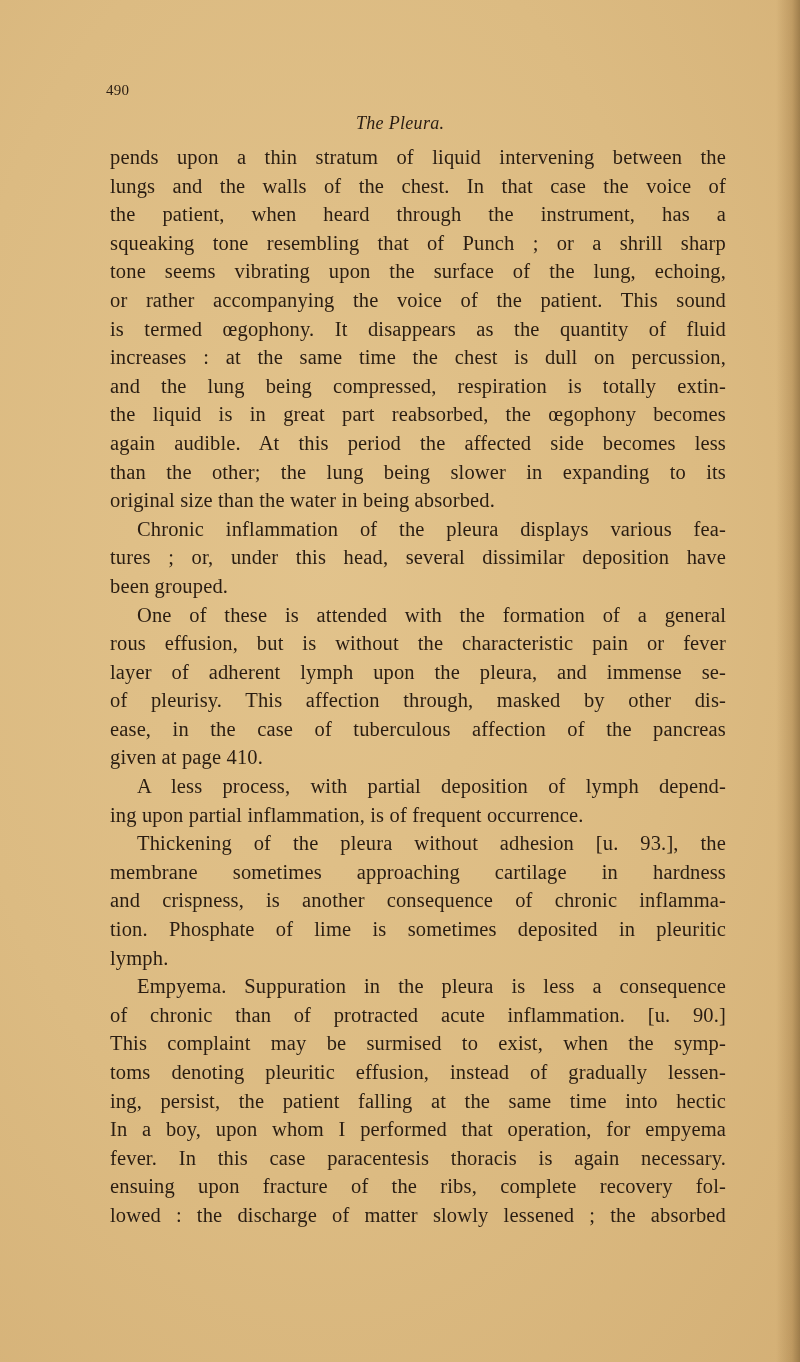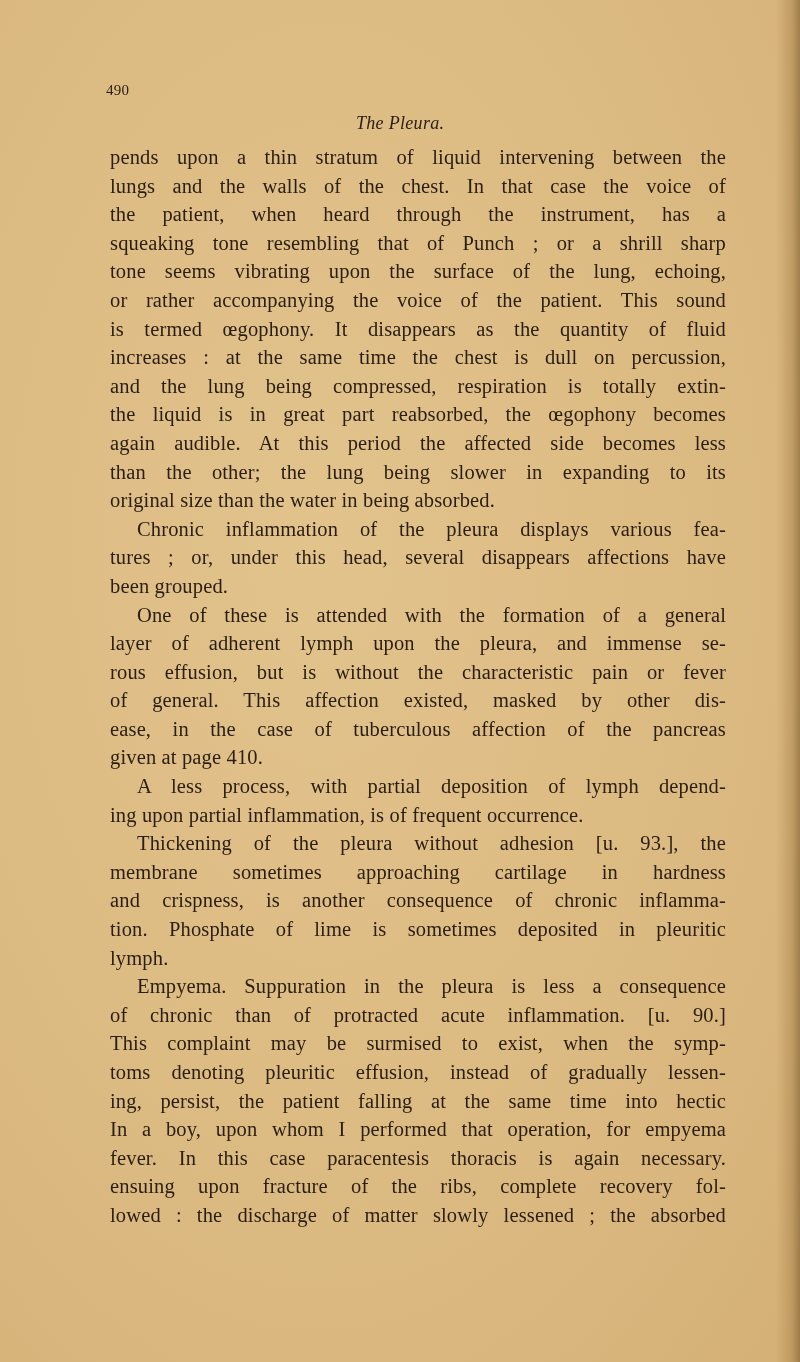--- a/index.html
+++ b/index.html
@@ -87,26 +87,26 @@
       <div class="line"><span>tone seems vibrating upon the surface of the lung, echoing,</span></div>
       <div class="line"><span>or rather accompanying the voice of the patient.  This sound</span></div>
       <div class="line"><span>is termed œgophony.  It disappears as the quantity of fluid</span></div>
       <div class="line"><span>increases : at the same time the chest is dull on percussion,</span></div>
       <div class="line"><span>and the lung being compressed, respiration is totally extin-</span></div>
       <div class="line"><span>the liquid is in great part reabsorbed, the œgophony becomes</span></div>
       <div class="line"><span>again audible.  At this period the affected side becomes less</span></div>
       <div class="line"><span>than the other; the lung being slower in expanding to its</span></div>
       <div class="line last"><span>original size than the water in being absorbed.</span></div>
       <div class="line indent"><span class="ital">Chronic inflammation</span><span> of the pleura displays various fea-</span></div>
-      <div class="line"><span>tures ; or, under this head, several disappears affections have</span></div>
+      <div class="line"><span>tures ; or, under this head, several dissimilar deposition have</span></div>
       <div class="line last"><span>been grouped.</span></div>
       <div class="line indent"><span>One of these is attended with the formation of a general</span></div>
+      <div class="line"><span>rous effusion, but is without the characteristic pain or fever</span></div>
       <div class="line"><span>layer of adherent lymph upon the pleura, and immense se-</span></div>
-      <div class="line"><span>rous effusion, but is without the characteristic pain or fever</span></div>
-      <div class="line"><span>of general.  This affection existed, masked by other dis-</span></div>
+      <div class="line"><span>of pleurisy.  This affection through, masked by other dis-</span></div>
       <div class="line"><span>ease, in the case of tuberculous affection of the pancreas</span></div>
       <div class="line last"><span>given at page 410.</span></div>
       <div class="line indent"><span>A less process, with partial deposition of lymph depend-</span></div>
       <div class="line last"><span>ing upon partial inflammation, is of frequent occurrence.</span></div>
       <div class="line indent"><span>Thickening of the pleura without adhesion [u. 93.], the</span></div>
       <div class="line"><span>membrane sometimes approaching cartilage in hardness</span></div>
       <div class="line"><span>and crispness, is another consequence of chronic inflamma-</span></div>
       <div class="line"><span>tion.  Phosphate of lime is sometimes deposited in pleuritic</span></div>
       <div class="line last"><span>lymph.</span></div>
       <div class="line indent"><span class="ital">Empyema.</span><span> Suppuration in the pleura is less a consequence</span></div>

